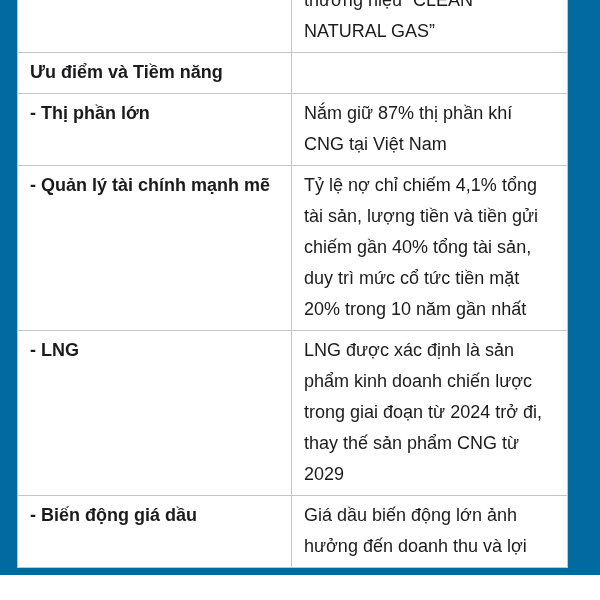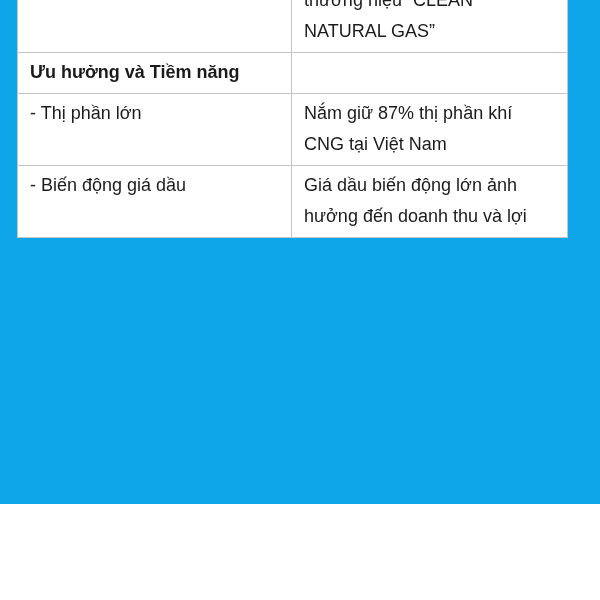--- a/index.html
+++ b/index.html
@@ -5,23 +5,23 @@
   * { margin: 0; padding: 0; box-sizing: border-box; }
   html, body { width: 600px; height: 600px; background: #ffffff; }
   body {
     font-family: "Liberation Sans", "DejaVu Sans", sans-serif;
     color: #1b1b1d;
     overflow: hidden;
   }
   .viewport {
     position: relative;
     width: 600px;
-    height: 504px;
+    height: 575px;
     overflow: hidden;
-    background: #0ea5e9;
+    background: #0369a1;
   }
   .tbl {
     position: absolute;
     top: -19px;
     left: 17px;
     width: 551px;
     border-left: 1px solid #c5c5c7;
     border-right: 1px solid #c5c5c7;
     background: #ffffff;
   }
@@ -34,20 +34,21 @@
     font-size: 18px;
     line-height: 31px;
     padding: 4px 6px 5px 12px;
     white-space: pre-line;
     overflow: hidden;
   }
   .cell-l {
     width: 274px;
     flex: 0 0 274px;
     border-right: 1px solid #c5c5c7;
+    font-weight: bold;
   }
   .cell-r {
     flex: 1 1 auto;
     min-width: 0;
   }
   .row.section .cell-l {
     font-weight: 700;
   }
 </style>
 </head>
@@ -56,31 +57,47 @@
 <div class="viewport">
   <div class="tbl">
 
     <div class="row">
       <div class="cell cell-l"></div>
       <div class="cell cell-r">thương hiệu “CLEAN
 NATURAL GAS”</div>
     </div>
 
     <div class="row section">
-      <div class="cell cell-l">Ưu hưởng và Tiềm năng</div>
+      <div class="cell cell-l">Ưu điểm và Tiềm năng</div>
       <div class="cell cell-r"></div>
     </div>
 
     <div class="row">
       <div class="cell cell-l">- Thị phần lớn</div>
       <div class="cell cell-r">Nắm giữ 87% thị phần khí
 CNG tại Việt Nam</div>
     </div>
 
+    <div class="row">
+      <div class="cell cell-l">- Quản lý tài chính mạnh mẽ</div>
+      <div class="cell cell-r">Tỷ lệ nợ chỉ chiếm 4,1% tổng
+tài sản, lượng tiền và tiền gửi
+chiếm gần 40% tổng tài sản,
+duy trì mức cổ tức tiền mặt
+20% trong 10 năm gần nhất</div>
+    </div>
 
+    <div class="row">
+      <div class="cell cell-l">- LNG</div>
+      <div class="cell cell-r">LNG được xác định là sản
+phẩm kinh doanh chiến lược
+trong giai đoạn từ 2024 trở đi,
+thay thế sản phẩm CNG từ
+2029</div>
+    </div>
 
 
     <div class="row">
       <div class="cell cell-l">- Biến động giá dầu</div>
       <div class="cell cell-r">Giá dầu biến động lớn ảnh
 hưởng đến doanh thu và lợi</div>
     </div>
 
   </div>
 </div>

